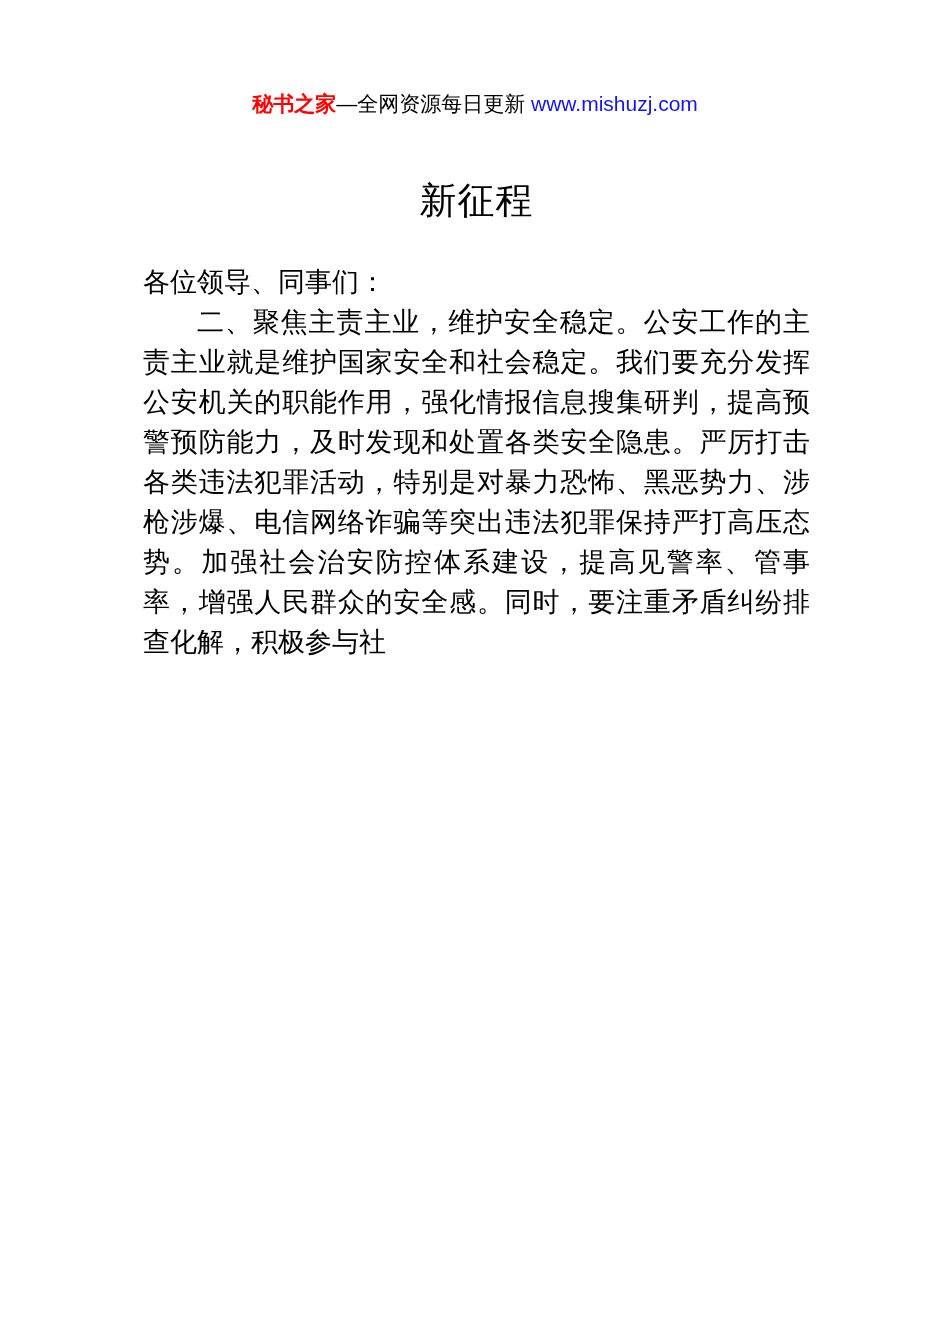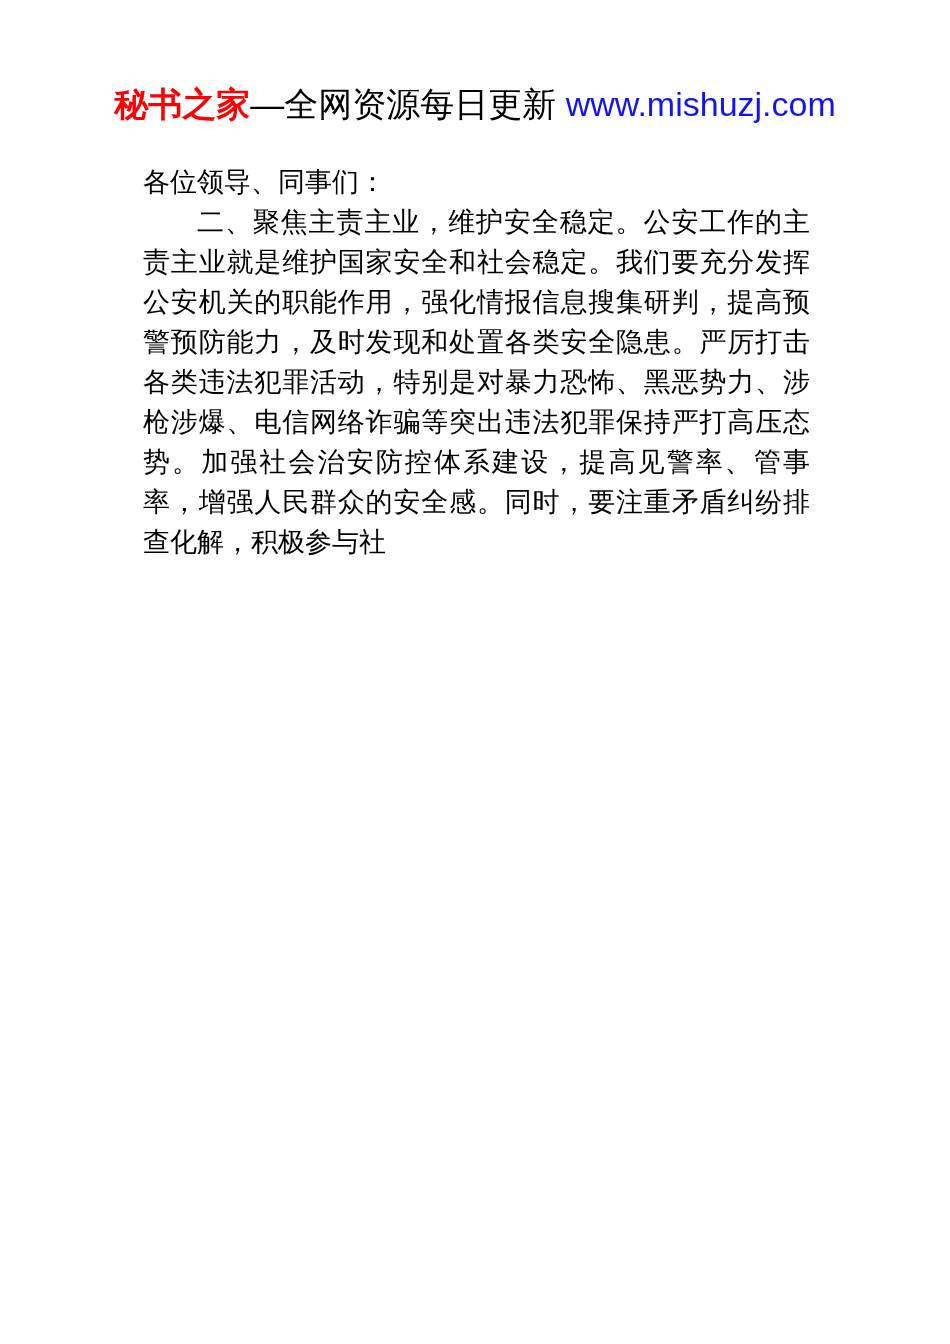--- a/index.html
+++ b/index.html
@@ -12,21 +12,21 @@
     width: 950px;
     height: 1344px;
     background: #ffffff;
     overflow: hidden;
     color: #000000;
     font-family: "Liberation Sans", sans-serif;
   }
   .doc-header {
     padding-top: 84px;
     text-align: center;
-    font-size: 34px;
+    font-size: 21px;
     line-height: 40px;
     white-space: nowrap;
   }
   .site-name {
     font-weight: bold;
   }
   .site-url {
     text-decoration: none;
     cursor: pointer;
   }
@@ -57,20 +57,21 @@
   }
 </style>
 </head>
 <body>
 
 <div class="page">
 
   <div class="doc-header"><span class="site-name" style="color: rgb(255, 0, 0);">秘书之家</span><span class="tagline" style="color: rgb(0, 0, 0);">—全网资源每日更新 </span><span class="site-url" style="color: rgb(20, 20, 240);">www.mishuzj.com</span></div>
 
   <h1 class="doc-title">
+    <span class="title-line">新征程</span>
   </h1>
 
   <div class="doc-body">
     <p class="no-indent">各位领导、同事们：</p>
     <p>二、聚焦主责主业，维护安全稳定。公安工作的主责主业就是维护国家安全和社会稳定。我们要充分发挥公安机关的职能作用，强化情报信息搜集研判，提高预警预防能力，及时发现和处置各类安全隐患。严厉打击各类违法犯罪活动，特别是对暴力恐怖、黑恶势力、涉枪涉爆、电信网络诈骗等突出违法犯罪保持严打高压态势。加强社会治安防控体系建设，提高见警率、管事率，增强人民群众的安全感。同时，要注重矛盾纠纷排查化解，积极参与社</p>
   </div>
 
 </div>
 
 </body></html>

